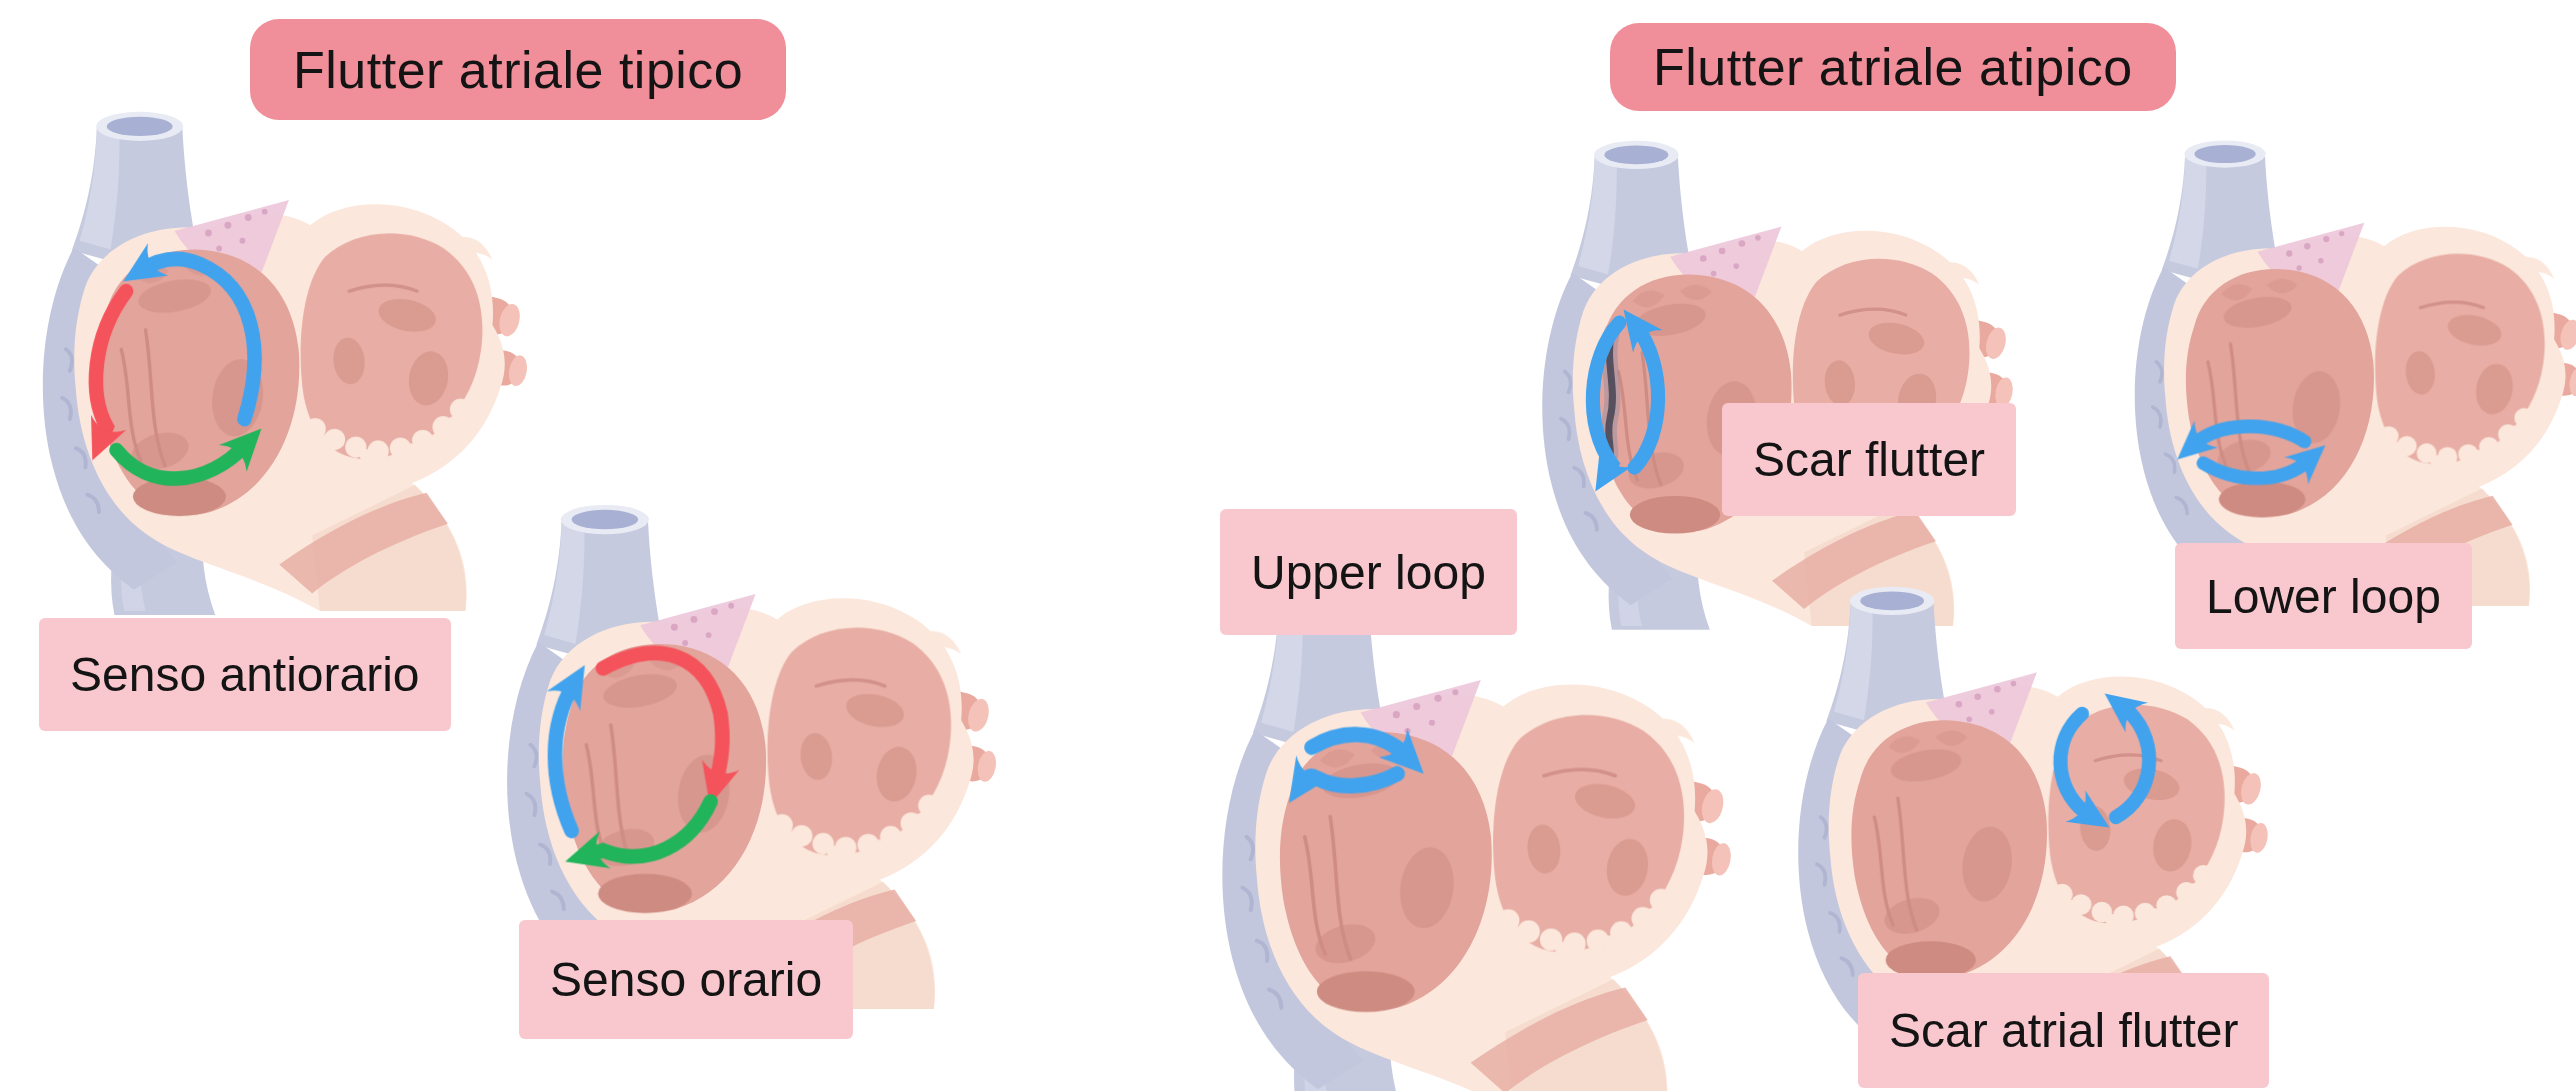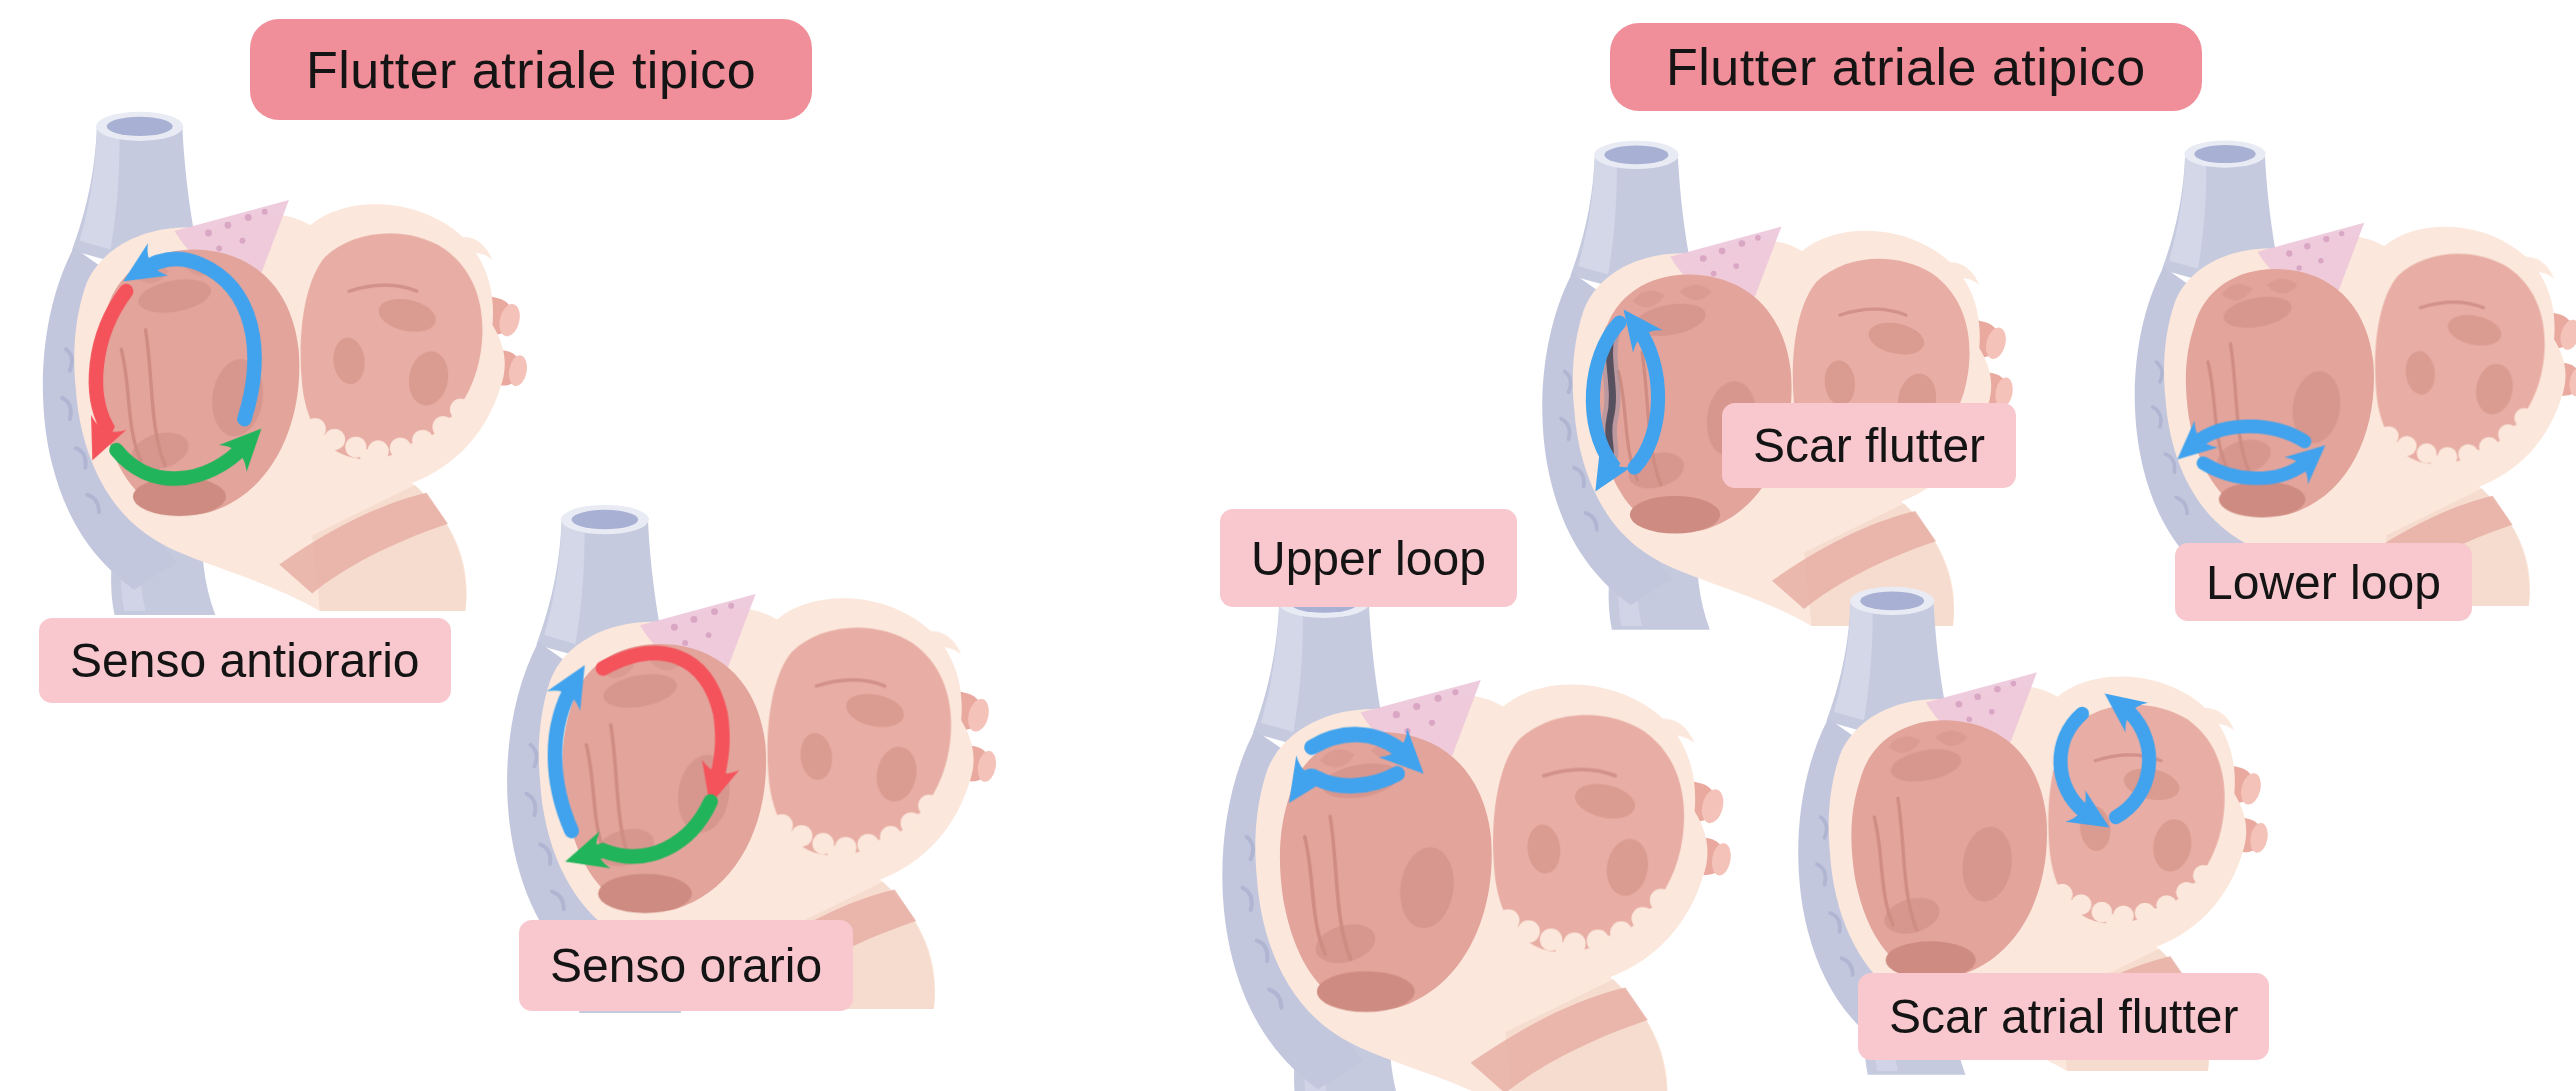--- a/index.html
+++ b/index.html
@@ -12,26 +12,26 @@
     --scar:#57505E;
   }
   html,body{margin:0;padding:0;background:#ffffff;}
   #canvas{
     position:relative;width:2576px;height:1091px;background:#ffffff;overflow:hidden;
     font-family:"Liberation Sans",sans-serif;color:var(--text);
   }
   .badge-title{
     position:absolute;display:flex;align-items:center;justify-content:center;
     background:var(--title-bg);border-radius:29px;font-size:52px;font-weight:500;
-    white-space:nowrap;padding:0 56px;letter-spacing:0.5px;
+    white-space:nowrap;padding:0 43px;letter-spacing:0.5px;
   }
   .badge-label{
     position:absolute;display:flex;align-items:center;justify-content:center;
-    background:var(--label-bg);border-radius:13px;font-size:48px;font-weight:400;
-    white-space:nowrap;padding:1px 31px;
+    background:var(--label-bg);border-radius:6px;font-size:48px;font-weight:400;
+    white-space:nowrap;padding:15px 31px;
   }
   .heart{position:absolute;overflow:visible;}
   .circuit{fill:none;stroke-width:15;stroke-linecap:round;}
   .c-blue{stroke:var(--arrow-blue);}
   .c-red{stroke:var(--arrow-red);}
   .c-green{stroke:var(--arrow-green);}
 </style>
 </head>
 <body>
 

